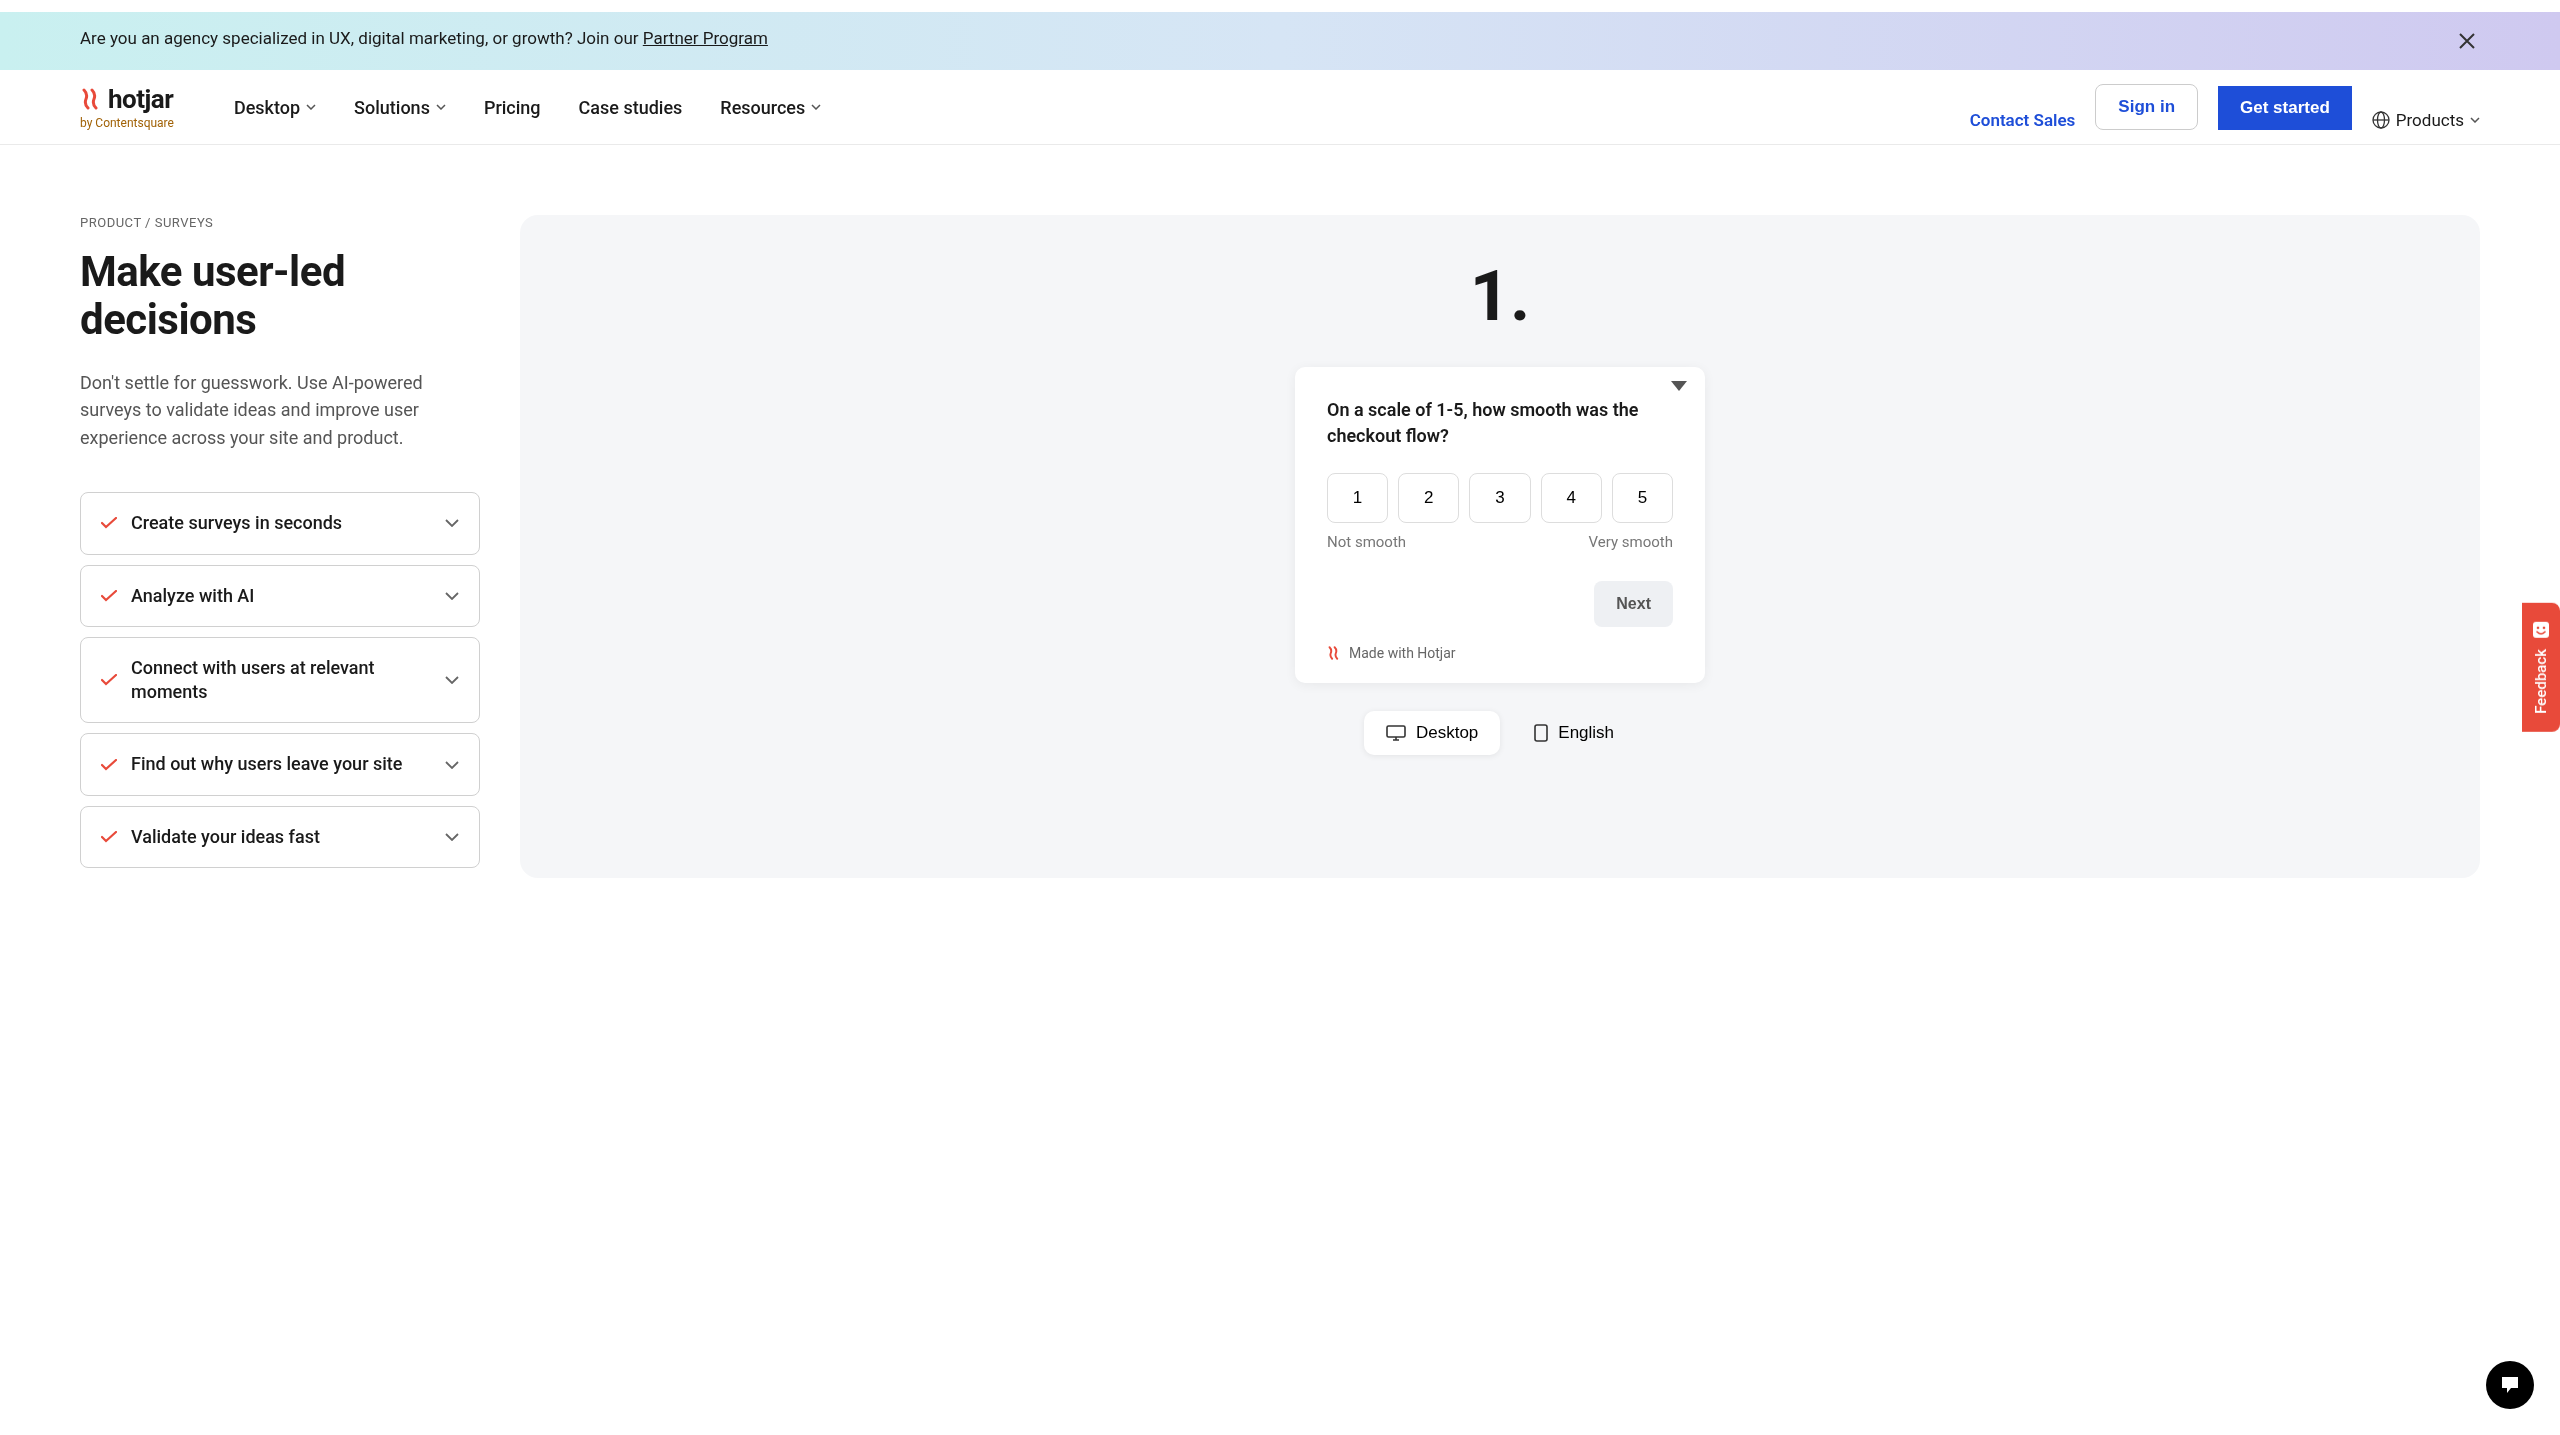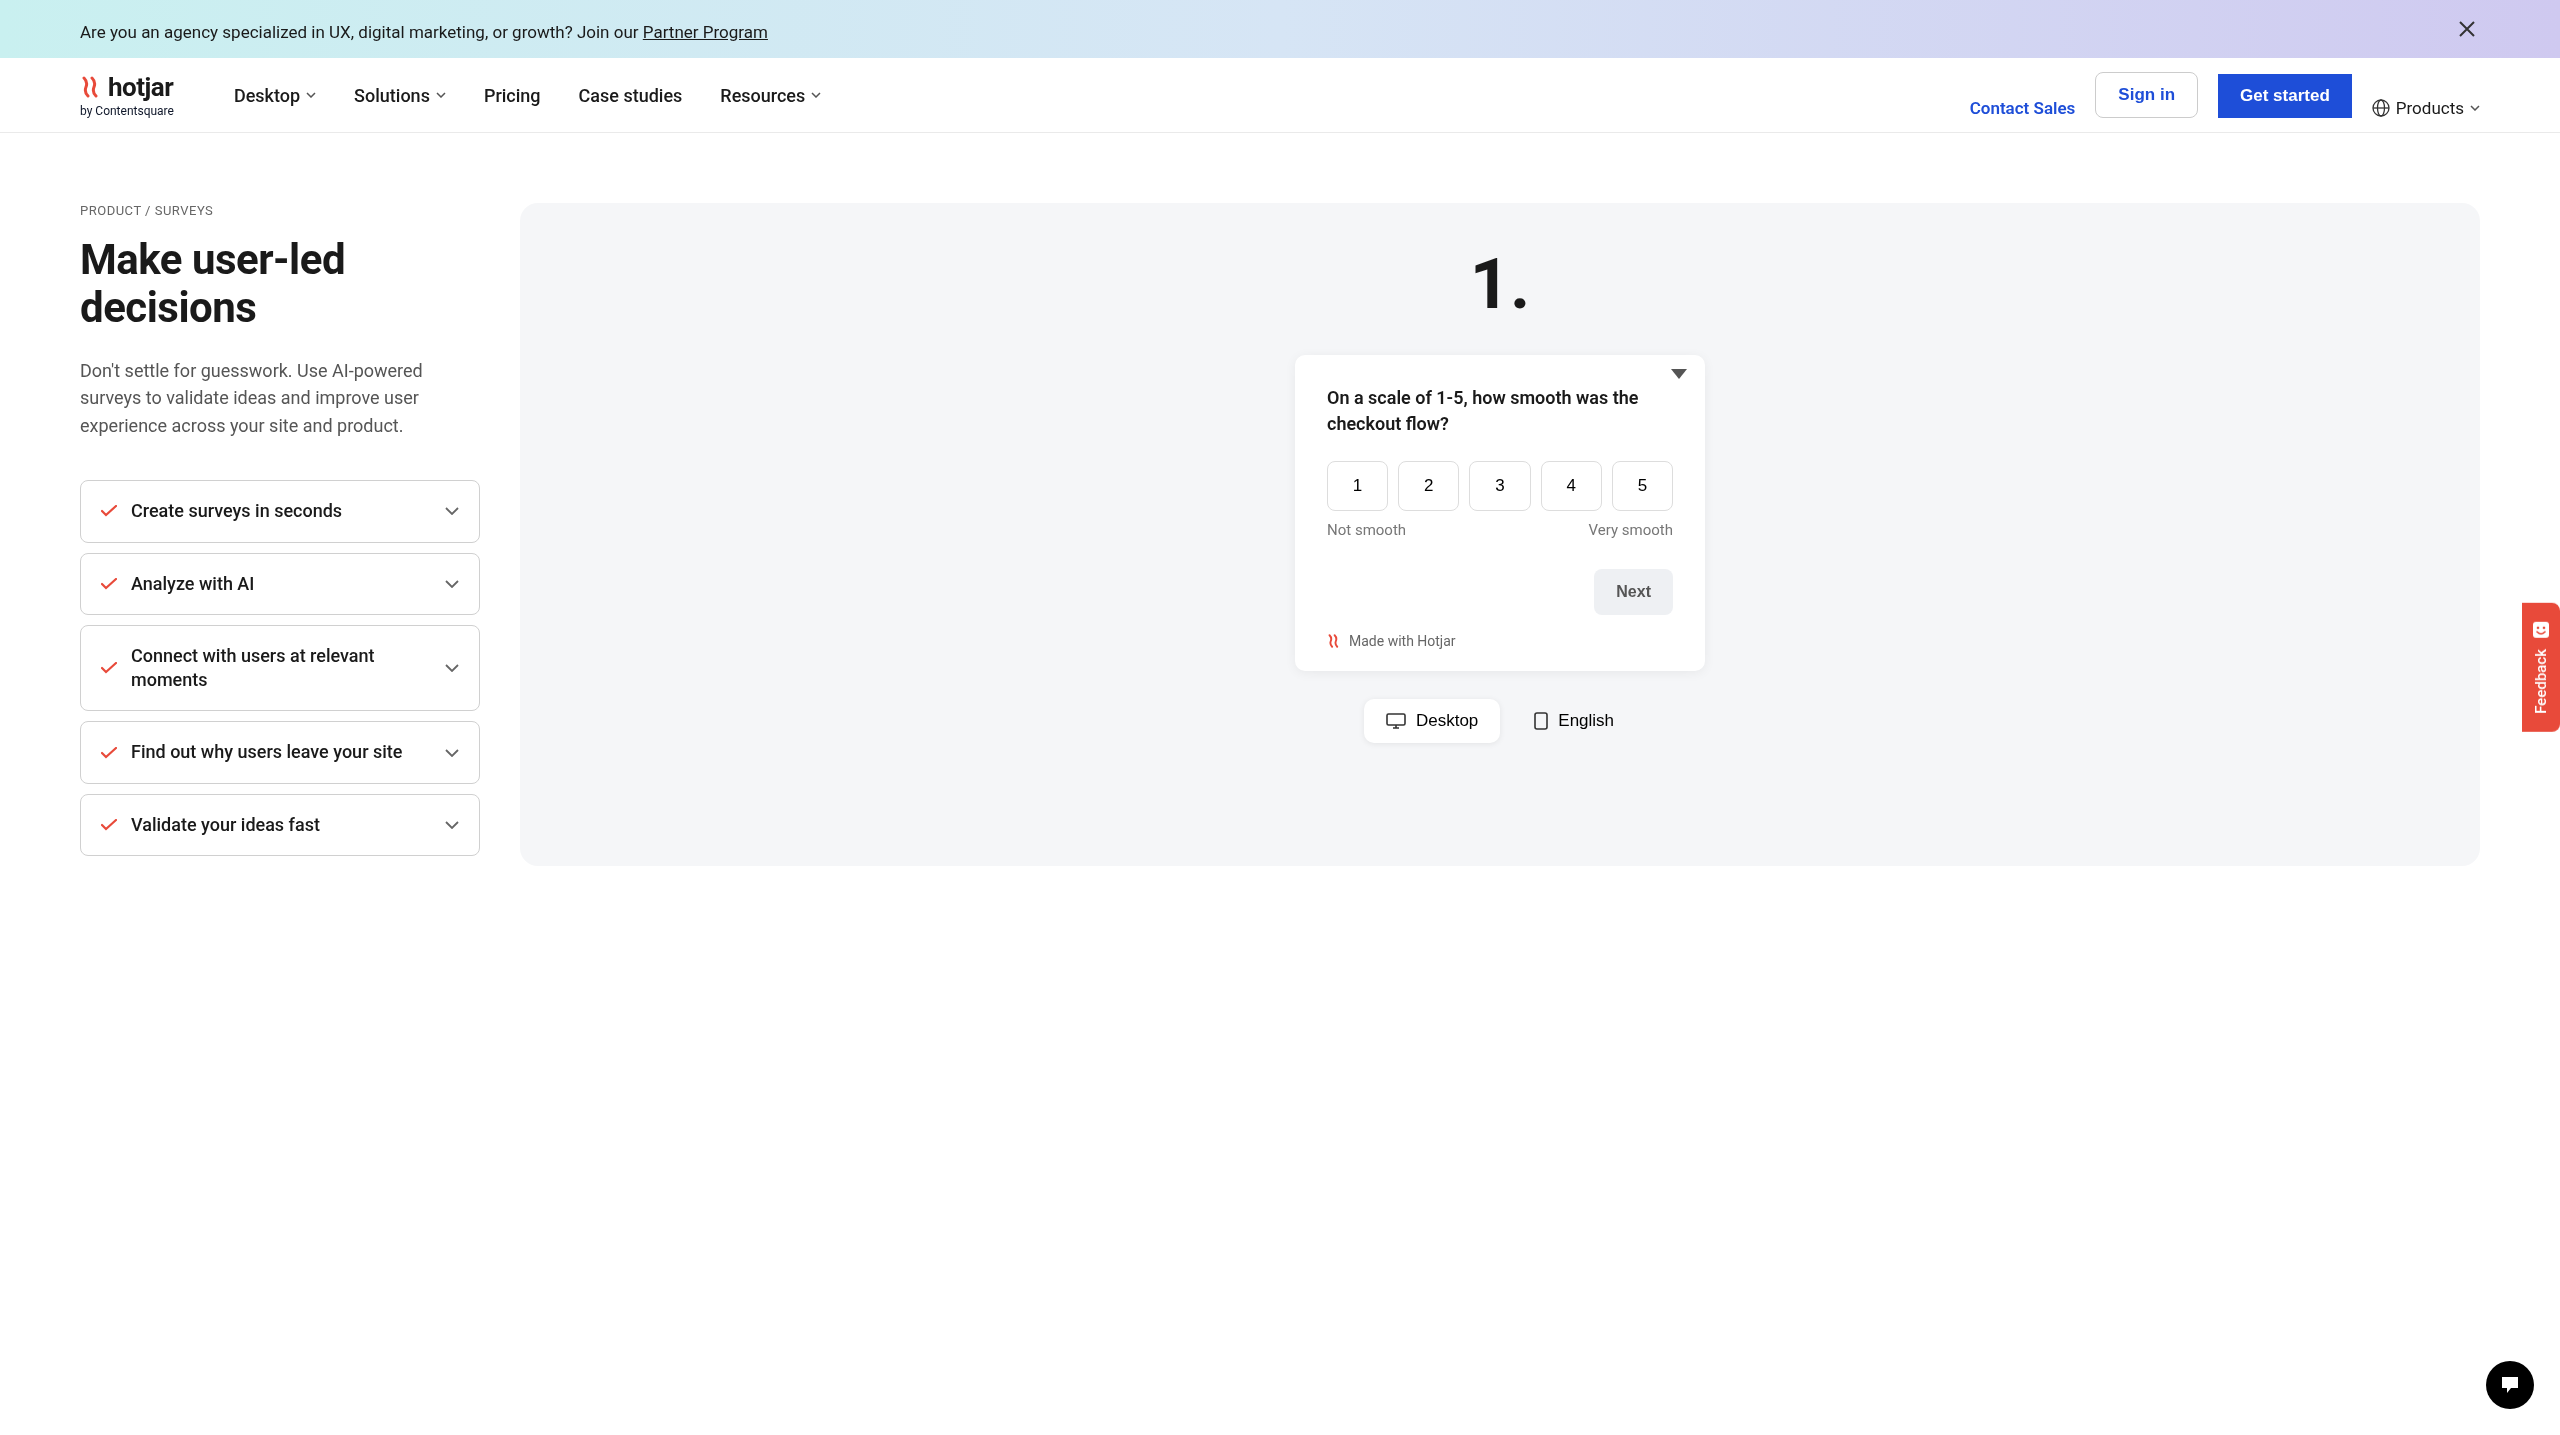--- a/index.html
+++ b/index.html
@@ -3,38 +3,39 @@
 <meta charset="utf-8">
 <style>
 * { margin: 0; padding: 0; box-sizing: border-box; }
 body { font-family: -apple-system, BlinkMacSystemFont, "Segoe UI", Roboto, Helvetica, Arial, sans-serif; color: #1a1a1a; background: #fff; }
 
 
 .announcement {
   background: linear-gradient(90deg, #c9f0f0 0%, #d6e5f5 50%, #cfc9f0 100%);
   padding: 16px 80px;
   display: flex;
-  align-items: flex-end;
+  align-items: flex-start;
   justify-content: space-between;
   font-size: 17px;
+  margin-top: 12px;
 }
 .announcement a { color: #1a1a1a; text-decoration: underline; }
 .close-x { cursor: pointer; padding: 4px; }
 
 
 .header {
   display: flex;
   align-items: center;
   padding: 14px 80px;
   border-bottom: 1px solid #eaeaea;
 }
 .logo-wrap { display: flex; flex-direction: column; margin-right: 60px; }
 .logo-main { display: flex; align-items: center; gap: 6px; }
 .logo-text { font-size: 26px; font-weight: 700; letter-spacing: -0.5px; }
-.logo-sub { font-size: 12px; color: #0f172a; margin-top: 2px; text-align: right; }
+.logo-sub { font-size: 12px; color: #a16207; margin-top: 2px; text-align: right; }
 .nav-links { display: flex; gap: 38px; flex: 1; }
 .nav-item { display: flex; align-items: center; gap: 6px; font-size: 18px; font-weight: 500; cursor: pointer; }
 .nav-right { display: flex; align-items: flex-end; gap: 20px; }
 .contact-link { color: #1e4ed8; font-weight: 600; font-size: 17px; cursor: pointer; }
 .btn-outline { border: 1px solid #ccc; border-radius: 8px; padding: 12px 22px; color: #1e4ed8; font-weight: 600; font-size: 17px; cursor: pointer; background: #fff; }
 .btn-primary { background: #1e4ed8; color: #fff; border-radius: 0; padding: 12px 22px; font-weight: 600; font-size: 17px; border: none; cursor: pointer; }
 .lang { display: flex; align-items: center; gap: 6px; font-size: 17px; cursor: pointer; }
 
 
 .main { display: flex; padding: 70px 80px 40px; gap: 40px; }

